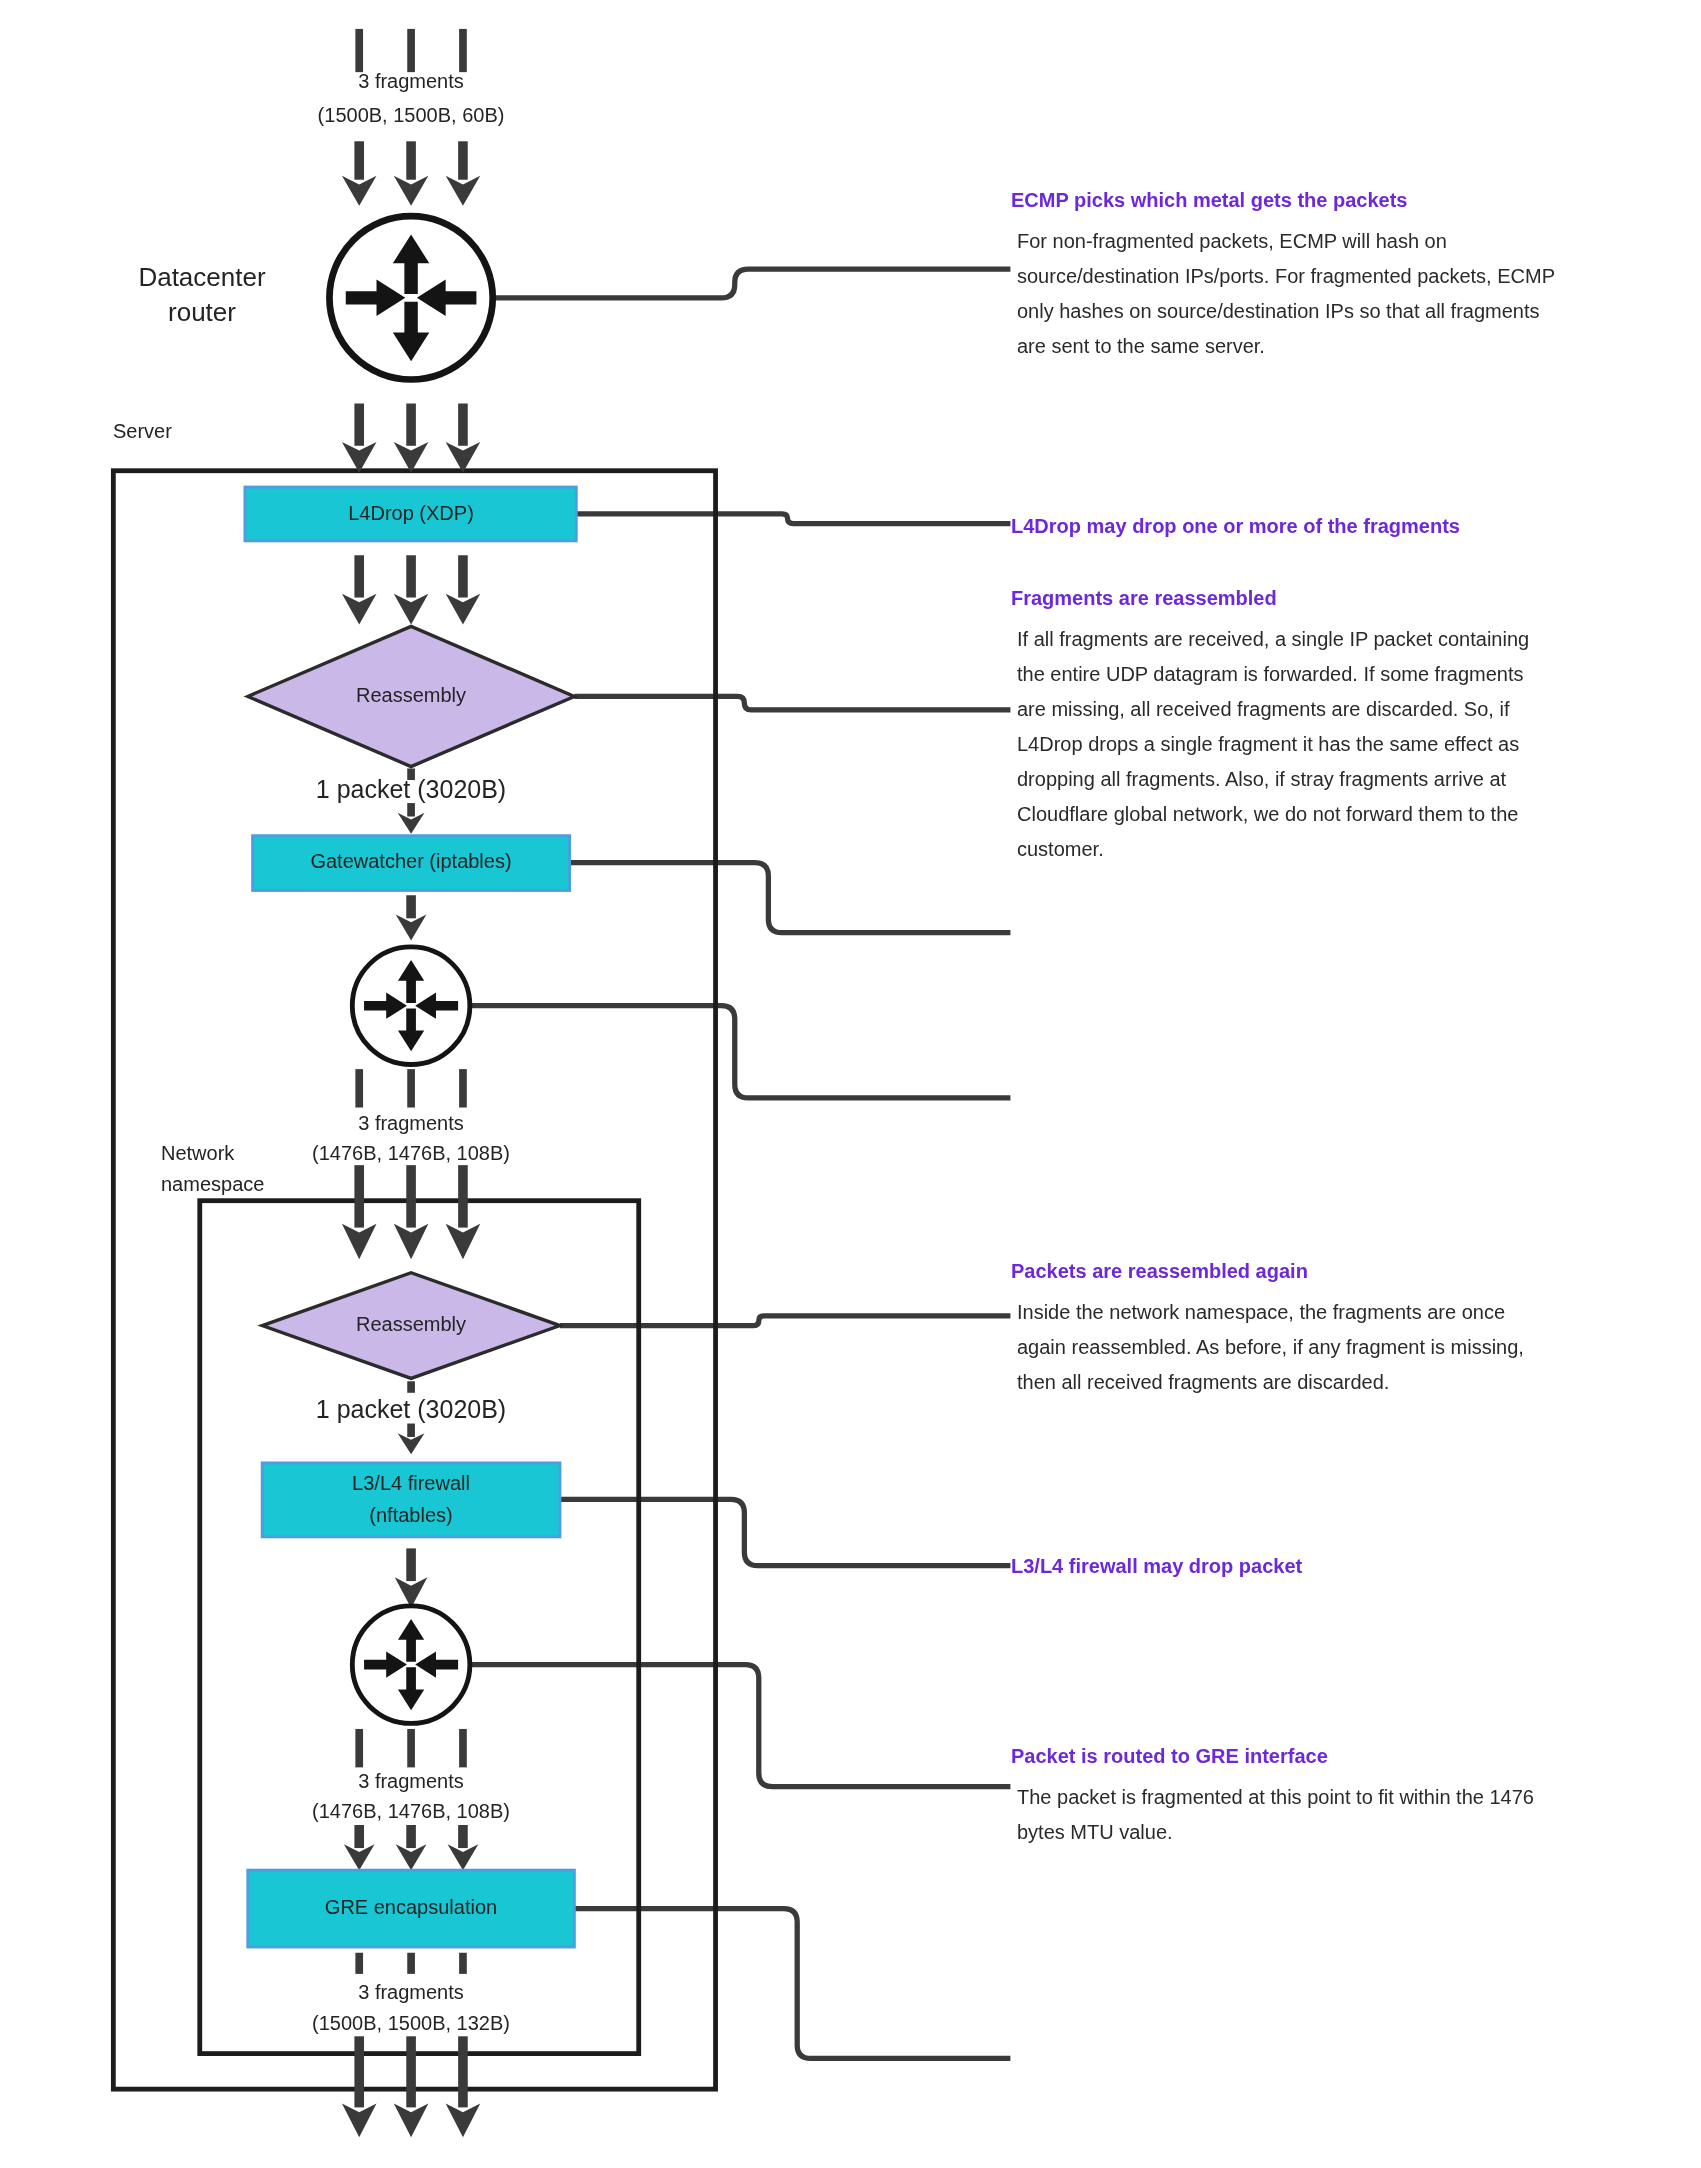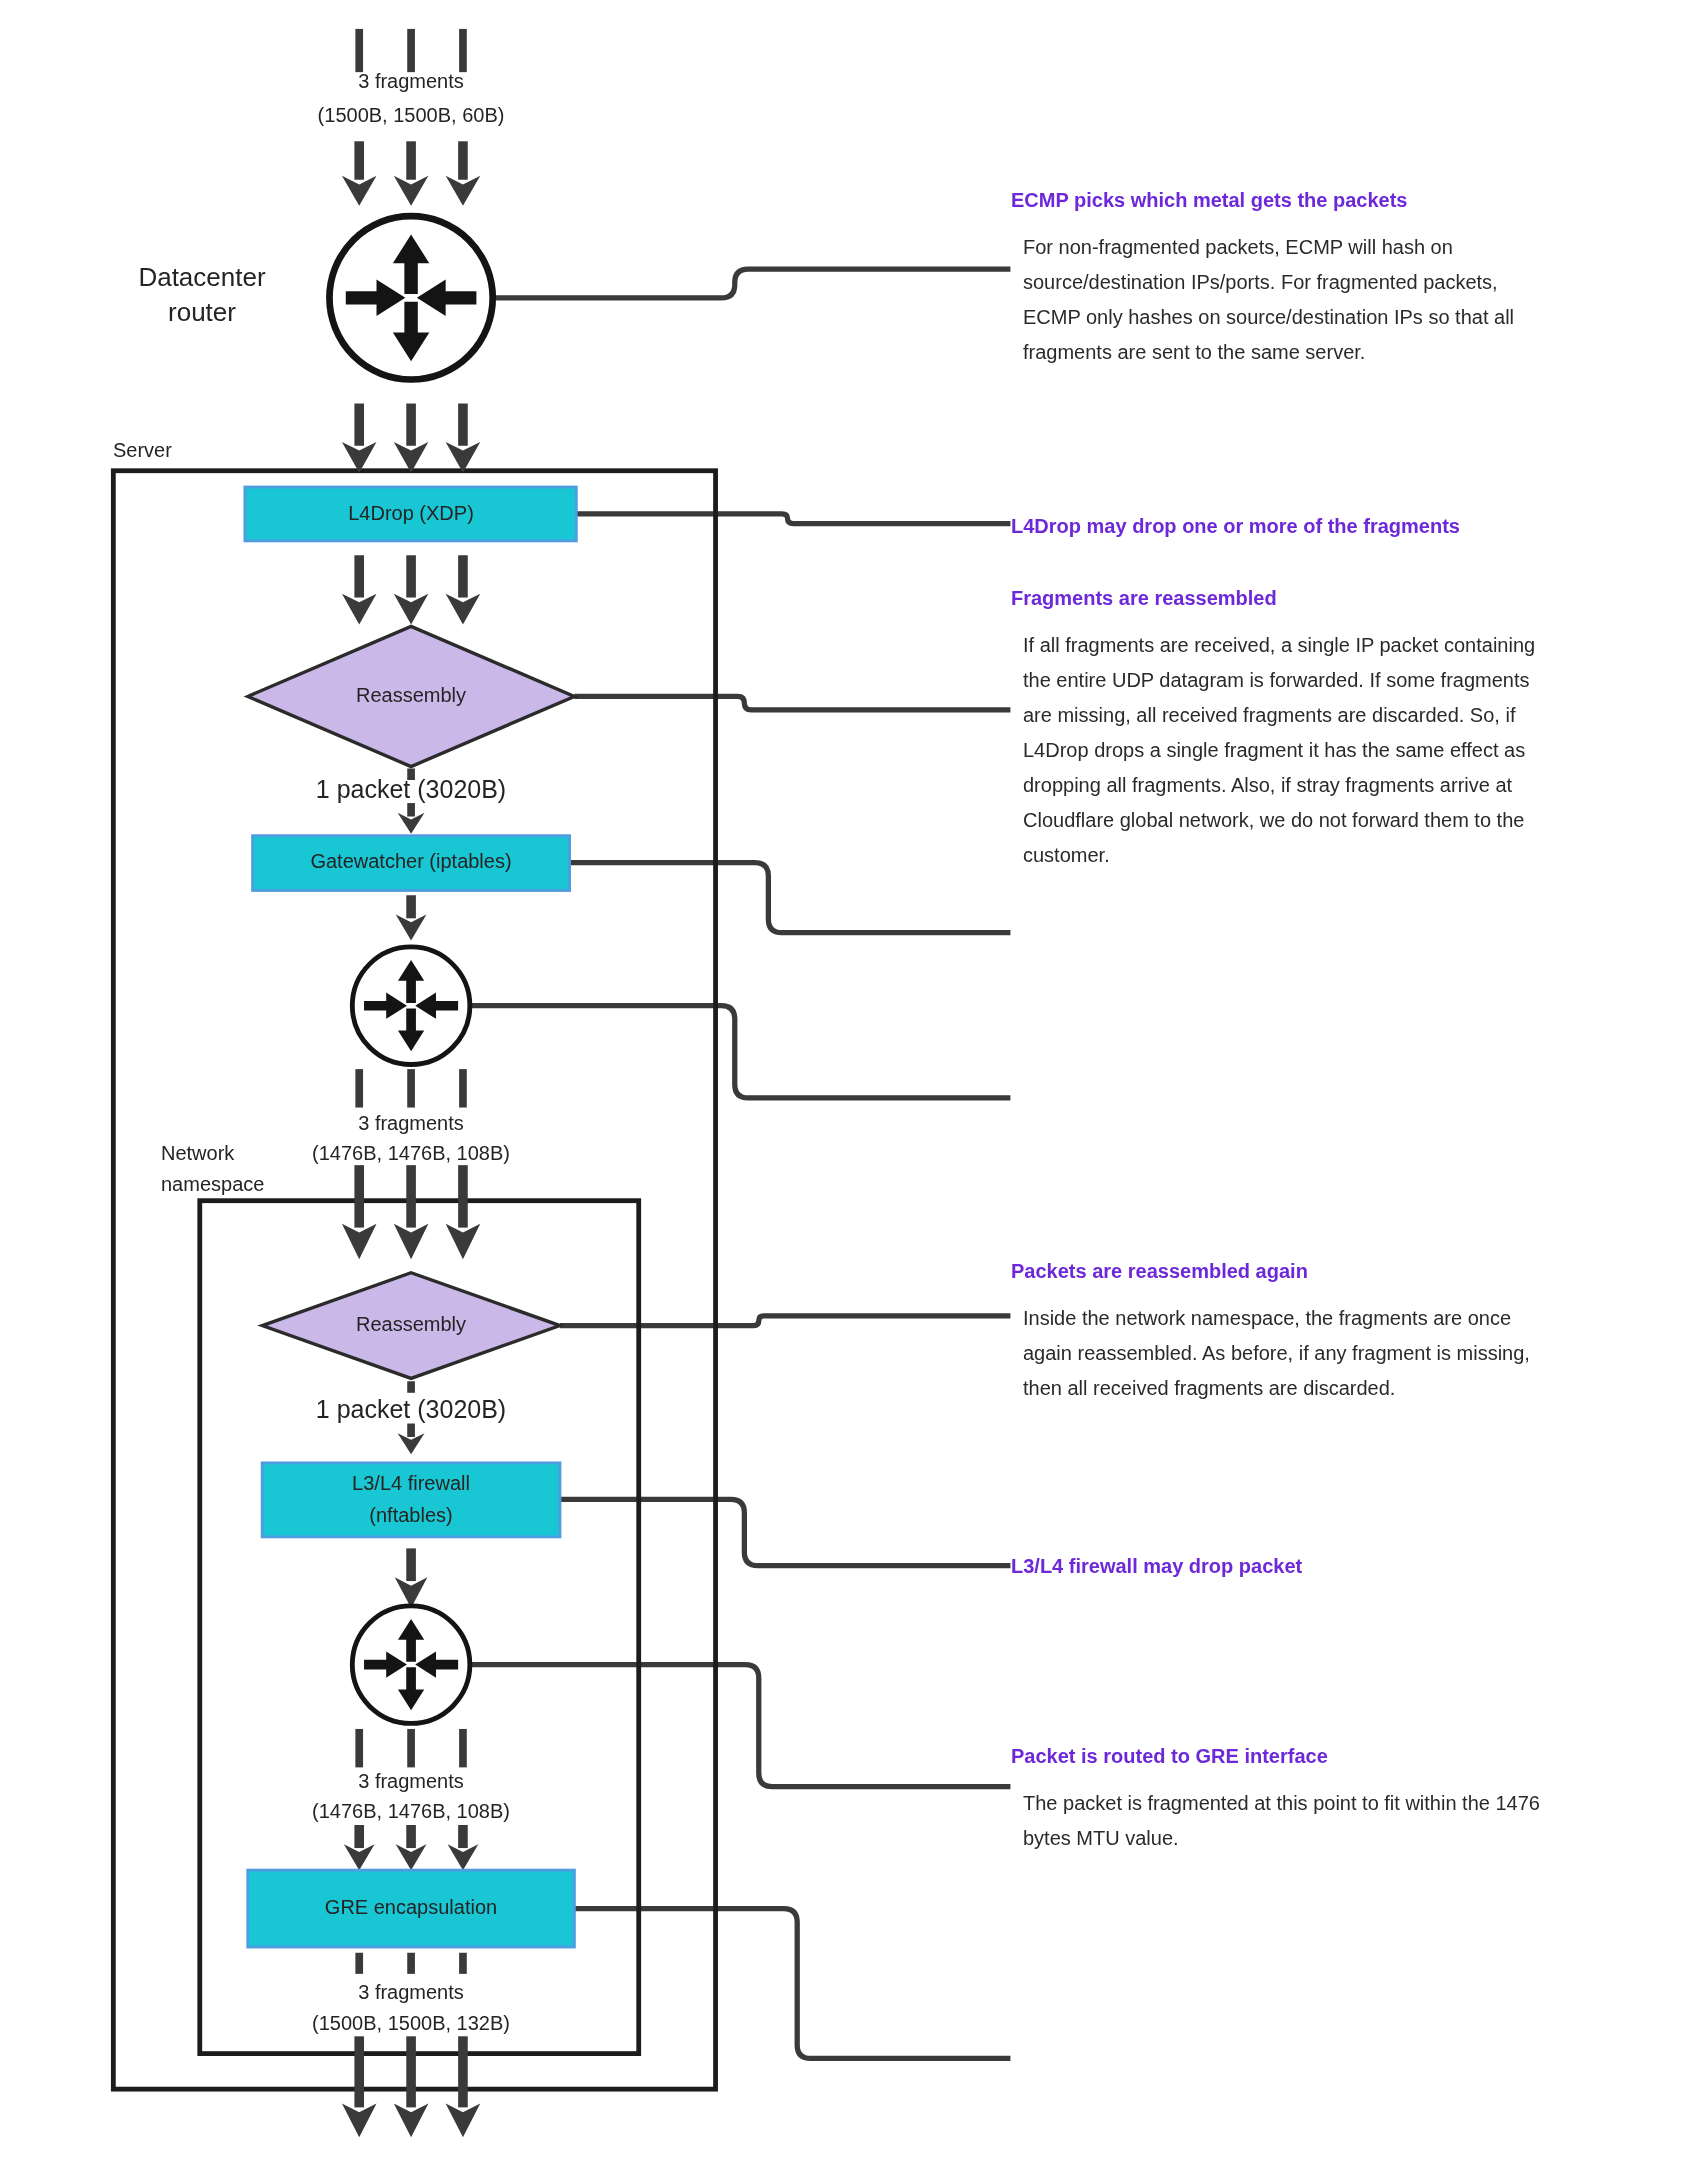--- a/index.html
+++ b/index.html
@@ -10,21 +10,21 @@
   .conn{fill:none;stroke:#3a3a3a;stroke-width:5.5;stroke-linecap:butt;}
   .frame{fill:none;stroke:#1c1c1c;stroke-width:5;}
   .node{fill:#19c6d3;stroke:#4d9ee0;stroke-width:3;}
   .diamond{fill:#c9b8e8;stroke:#2b2b2b;stroke-width:3.5;}
   .t{position:absolute;font-size:20px;line-height:25px;color:#242424;white-space:nowrap;}
   .c{transform:translateX(-50%);text-align:center;}
   .big{font-size:25px;line-height:31px;}
   .med{font-size:26px;line-height:33px;}
   .ann{position:absolute;left:1011px;width:552px;font-size:20px;line-height:35px;color:#2a2a2a;}
   .ann h3{margin:0;font-size:20px;line-height:35px;font-weight:700;color:#6d28d9;}
-  .ann p{margin:12px;}
+  .ann p{margin:6px;}
 </style>
 </head>
 <body>
 
 <div class="canvas">
 
   <svg class="layer" width="1701" height="2168" viewBox="0 0 1771 2257">
     <defs>
       <g id="dash45">
           <rect x="-4" y="0" width="8" height="45"></rect>
@@ -174,21 +174,21 @@
         <use href="#arrLong" transform="translate(482,2120)"></use>
     </g>
   </svg>
 
   <div class="t c" style="left:411px;top:69px">3 fragments</div>
   <div class="t c" style="left:411px;top:103px">(1500B, 1500B, 60B)</div>
 
   <div class="t c med" style="left:202px;top:261px">Datacenter</div>
   <div class="t c med" style="left:202px;top:296px">router</div>
 
-  <div class="t" style="left:113px;top:438px">Server</div>
+  <div class="t" style="left:113px;top:419px">Server</div>
 
   <div class="t c" style="left:411px;top:501px">L4Drop (XDP)</div>
   <div class="t c" style="left:411px;top:683px">Reassembly</div>
   <div class="t c big" style="left:411px;top:774px">1 packet (3020B)</div>
   <div class="t c" style="left:411px;top:849px">Gatewatcher (iptables)</div>
 
   <div class="t c" style="left:411px;top:1111px">3 fragments</div>
   <div class="t c" style="left:411px;top:1141px">(1476B, 1476B, 108B)</div>
 
   <div class="t" style="left:161px;top:1141px">Network</div>

